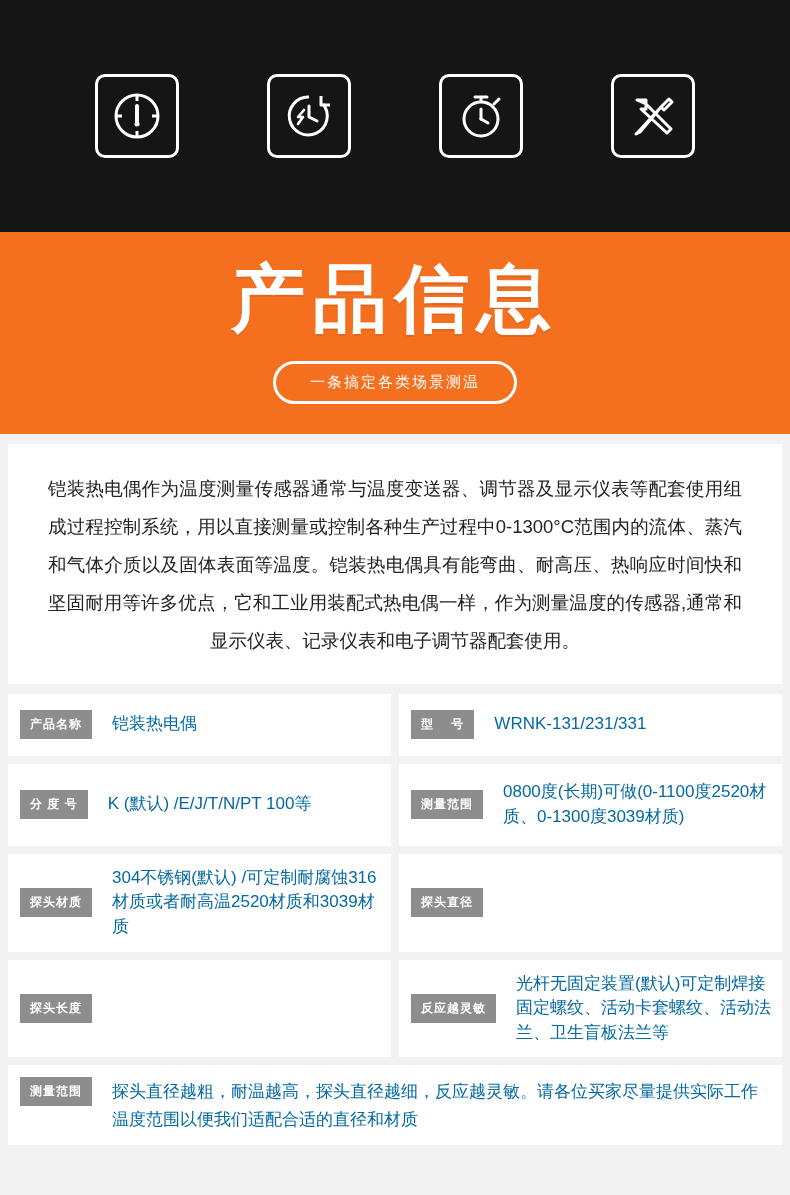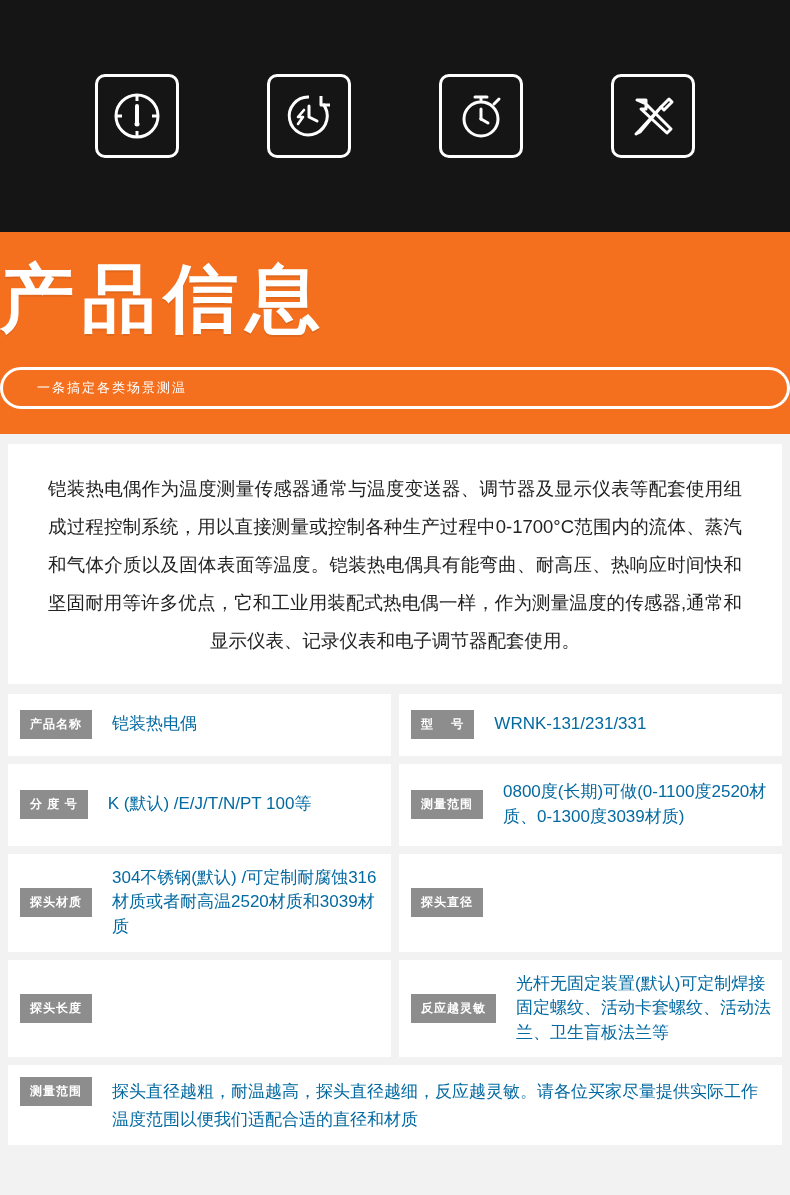--- a/index.html
+++ b/index.html
@@ -31,37 +31,38 @@
   }
   .icon-box svg { display: block; }
 
   
   .hero {
     background: #f4701f;
     height: 202px;
     position: relative;
     display: flex;
     flex-direction: column;
+    align-items: center;
     justify-content: flex-start;
     padding-top: 26px;
   }
   .hero-title {
     color: #ffffff;
     font-size: 74px;
     font-weight: bold;
     letter-spacing: 8px;
     line-height: 1.1;
     text-shadow: 0 2px 0 rgba(0,0,0,0.08);
   }
   .hero-sub {
-    margin-top: 28px;
+    margin-top: 22px;
     border: 3px solid #ffffff;
     border-radius: 26px;
     color: #ffffff;
-    font-size: 13px;
+    font-size: 15px;
     letter-spacing: 2px;
     padding: 9px 34px;
     background: transparent;
   }
 
   
   .intro-wrap {
     background: #ffffff;
     margin: 10px 8px 0 8px;
     padding: 26px 40px 24px 40px;
@@ -162,21 +163,21 @@
   </div>
 
 </div>
 
 <div class="hero">
   <div class="hero-title">产品信息</div>
   <div class="hero-sub">一条搞定各类场景测温</div>
 </div>
 
 <div class="intro-wrap">
-  <p class="intro">铠装热电偶作为温度测量传感器通常与温度变送器、调节器及显示仪表等配套使用组成过程控制系统，用以直接测量或控制各种生产过程中0-1700°C范围内的流体、蒸汽和气体介质以及固体表面等温度。铠装热电偶具有能弯曲、耐高压、热响应时间快和坚固耐用等许多优点，它和工业用装配式热电偶一样，作为测量温度的传感器,通常和显示仪表、记录仪表和电子调节器配套使用。</p>
+  <p class="intro">铠装热电偶作为温度测量传感器通常与温度变送器、调节器及显示仪表等配套使用组成过程控制系统，用以直接测量或控制各种生产过程中0-1300°C范围内的流体、蒸汽和气体介质以及固体表面等温度。铠装热电偶具有能弯曲、耐高压、热响应时间快和坚固耐用等许多优点，它和工业用装配式热电偶一样，作为测量温度的传感器,通常和显示仪表、记录仪表和电子调节器配套使用。</p>
 </div>
 
 <div class="spec-grid">
 
   <div class="spec-card align-center">
     <span class="spec-label">产品名称</span>
     <span class="spec-value">铠装热电偶</span>
   </div>
 
   <div class="spec-card align-center">

